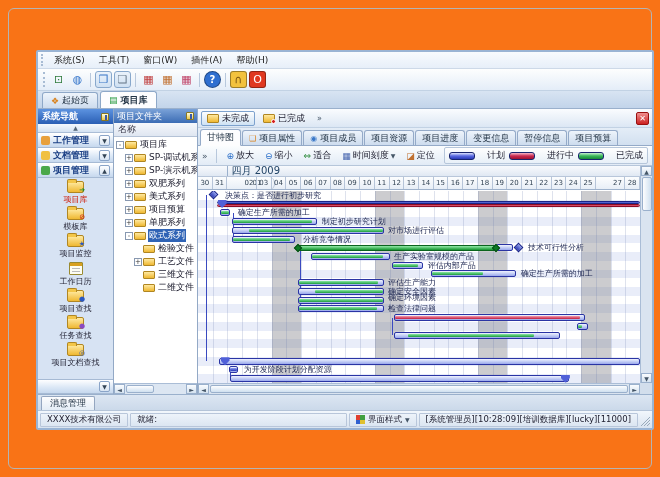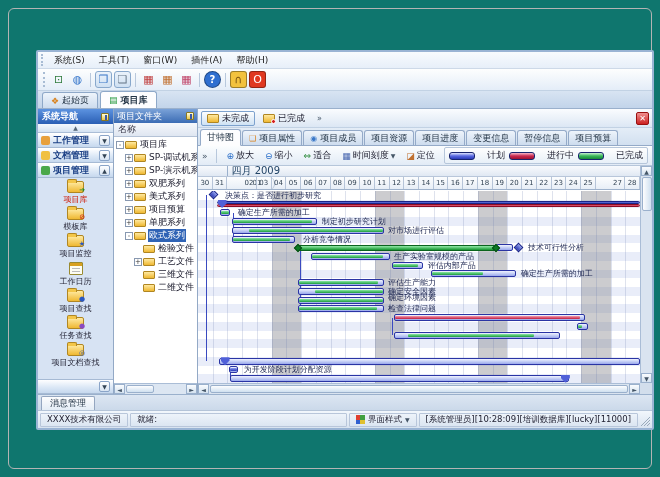--- a/index.html
+++ b/index.html
@@ -1,17 +1,17 @@
 <!DOCTYPE html>
 <html><head>
 <meta charset="utf-8">
 <style>
   html,body{margin:0;padding:0;background:#fff;}
   *{box-sizing:border-box;font-family:"DejaVu Sans","Liberation Sans",sans-serif;}
-  .screen{position:relative;width:660px;height:477px;background:#0f766e;overflow:hidden;}
+  .screen{position:relative;width:660px;height:477px;background:#f97316;overflow:hidden;}
   .frame{position:absolute;left:8px;top:8px;width:644px;height:461px;border:1px solid #b4b4b4;border-radius:6px;}
   .app{position:absolute;left:36px;top:50px;width:618px;height:380px;border:2px solid #9ab4d4;border-radius:2px;background:#e8eef7;display:flex;flex-direction:column;overflow:hidden;}
   
   .menubar{height:17px;background:linear-gradient(#f8fbfe,#e7eff9);border-bottom:1px solid #cdd9e8;display:flex;align-items:center;font-size:9px;color:#222;}
   .grip{width:3px;height:70%;margin:0 3px;border-left:2px dotted #a8bcd4;}
   .menu-item{padding:1px 7px;cursor:default;}
   .toolbar{height:22px;background:linear-gradient(#fdfefe,#e4edf8);border-bottom:1px solid #c2d2e4;display:flex;align-items:center;padding-left:2px;}
   .tbico{width:17px;height:17px;margin:0 1px;border-radius:3px;display:flex;align-items:center;justify-content:center;font-size:11px;line-height:1;}
   .tbico.boxed{border:1px solid #88a8cc;background:linear-gradient(#eaf2fb,#cfe0f2);}
   .tbsep{width:1px;height:14px;background:#b8c8dc;margin:0 3px;}

